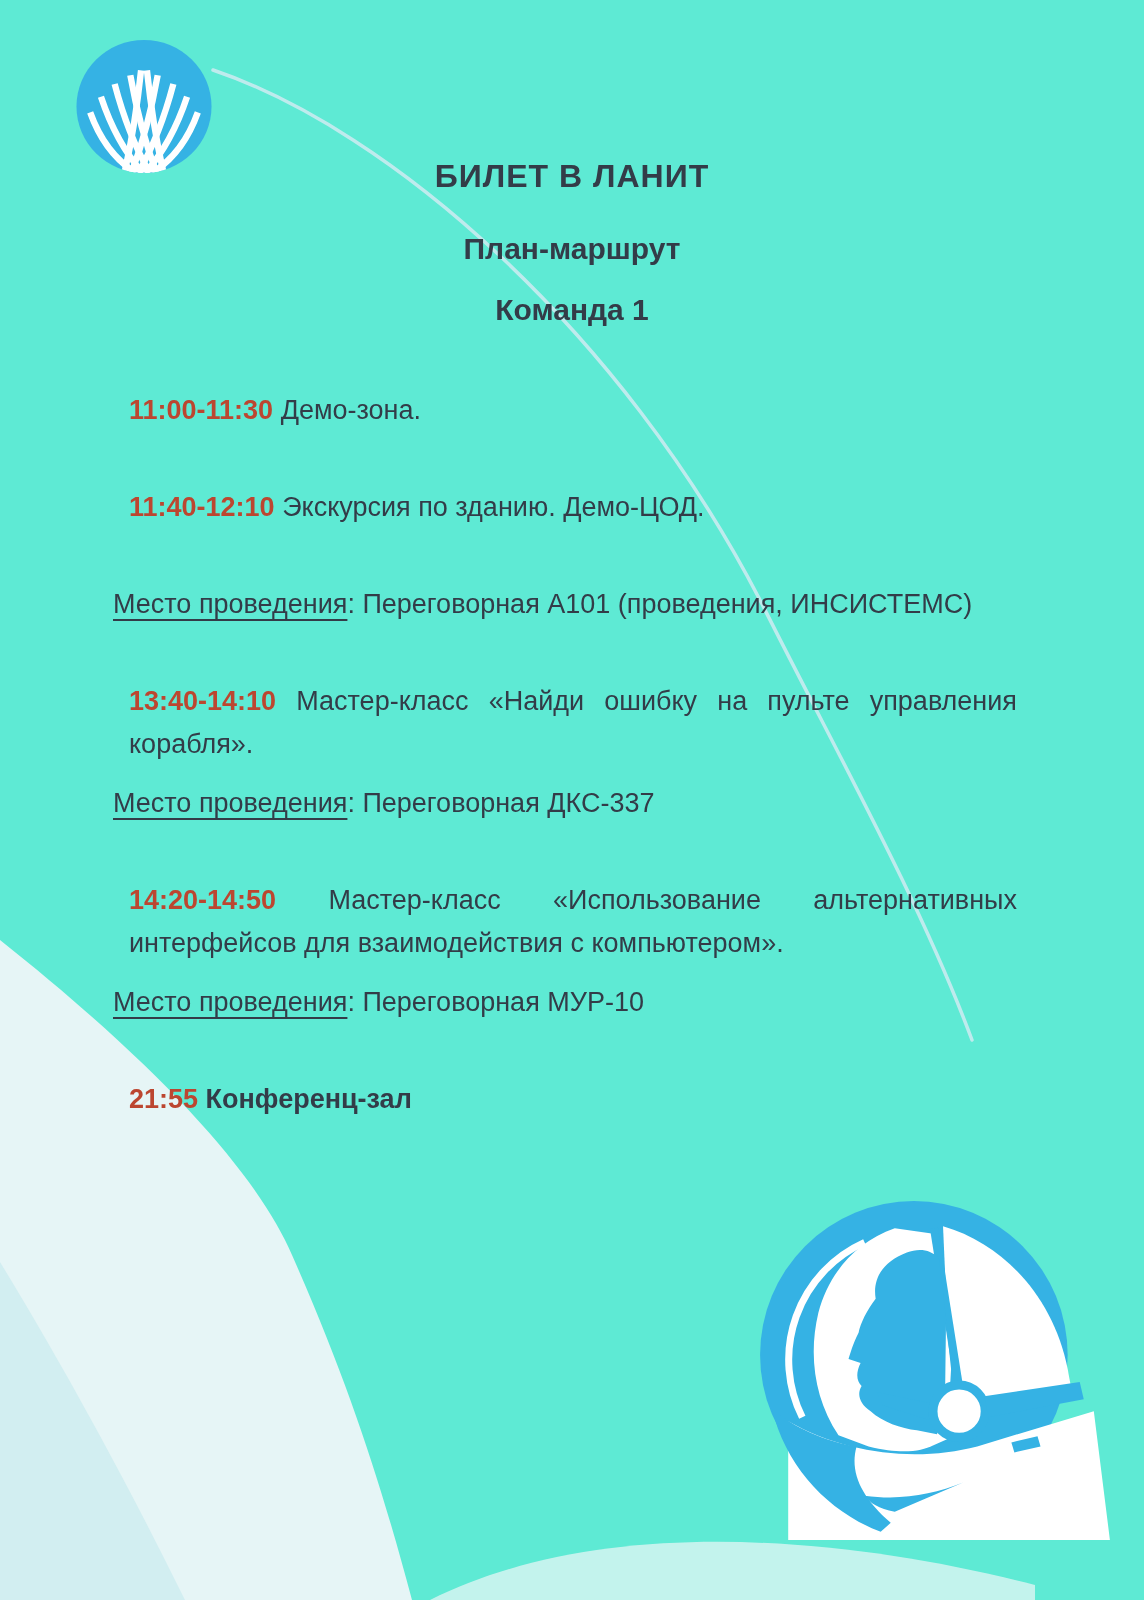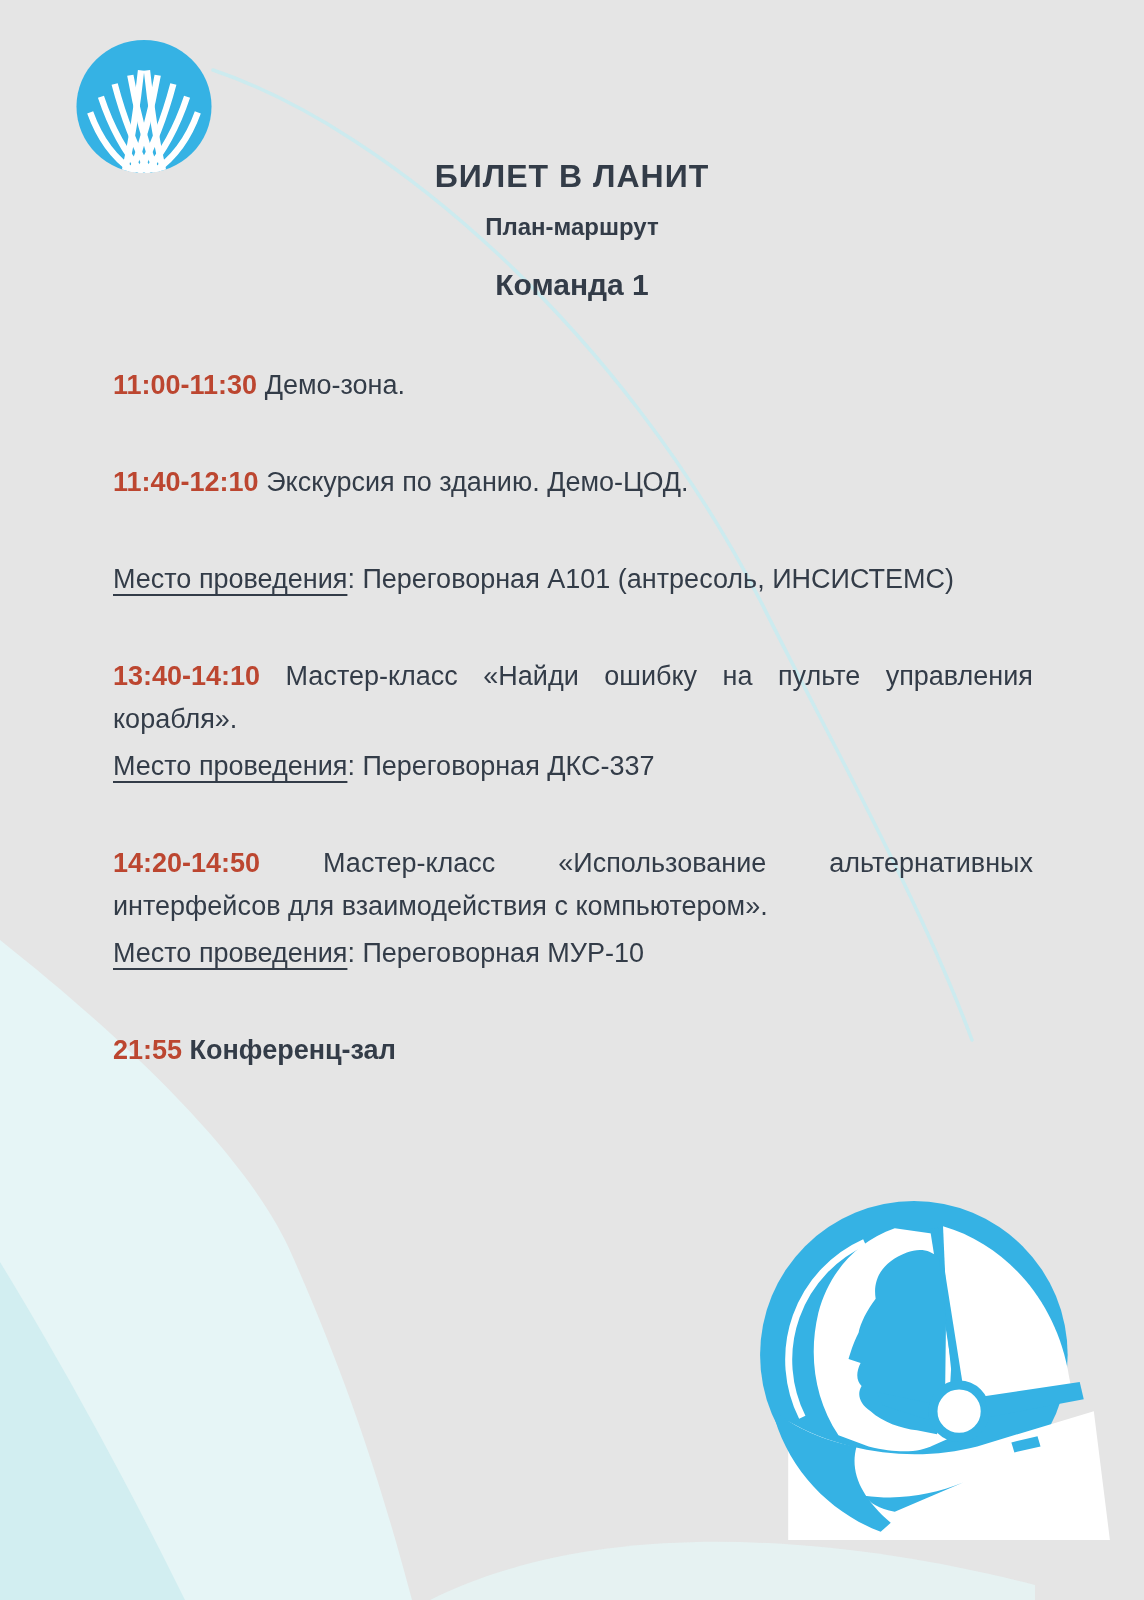--- a/index.html
+++ b/index.html
@@ -1,33 +1,33 @@
 <!DOCTYPE html>
 <html lang="ru" style="--accent-blue: #35b2e4; --time-red: #bc4630; --text-dark: #333c48; --swoosh-light: #e6f5f6; --swoosh-deep: #d2eef1; --arc-line: #c9ebf0;"><head>
 <meta charset="utf-8">
 <style>
   html,body{margin:0;padding:0;background:#ffffff;}
   .page{
     position:relative;
     width:1144px;height:1600px;
-    background:#e5e5e5;
+    background:#5eead4;
     overflow:hidden;
     font-family:"Liberation Sans", sans-serif;
     color:var(--text-dark,#343d49);
   }
   .bg-art{position:absolute;left:0;top:0;width:1144px;height:1600px;pointer-events:none;}
   .logo{position:absolute;left:75px;top:38px;width:138px;height:137px;}
   .footer-icon{position:absolute;left:748px;top:1198px;width:382px;height:342px;}
   .header{position:relative;padding-top:158px;text-align:center;}
   .title{margin:0;font-size:32px;font-weight:700;letter-spacing:1px;color:var(--text-dark,#2c3742);}
-  .subtitle{margin:18px 0 0;font-size:24px;font-weight:700;color:var(--text-dark,#2c3742);}
+  .subtitle{margin:37px 0 0;font-size:30px;font-weight:700;color:var(--text-dark,#2c3742);}
   .team{margin:27px 0 0;font-size:30px;font-weight:700;color:var(--text-dark,#2c3742);}
   .schedule{position:relative;margin:62px 111px 0 113px;font-size:27px;line-height:43px;}
   .item{margin-bottom:54px;}
-  .activity{margin:0;text-align:left;}
+  .activity{margin:16px;text-align:left;}
   .activity.justify{text-align:justify;}
   .activity.bold .activity-text{font-weight:700;}
   .time{color:var(--time-red,#bf4731);font-weight:700;}
   .venue{margin:4px 0 0;}
   .venue-label{text-decoration:underline;text-decoration-thickness:2px;text-underline-offset:6px;}
 </style>
 </head>
 <body>
 
 <div class="page">
@@ -78,21 +78,21 @@
     <section class="item">
       <p class="activity">
         <span class="time">11:40-12:10</span>
         <span class="activity-text">Экскурсия по зданию. Демо-ЦОД.</span>
       </p>
 
     </section>
 
     <section class="item">
       <p class="venue">
-        <span class="venue-label">Место проведения</span><span class="venue-text">: Переговорная А101 (антресоль, ИНСИСТЕМС)</span>
+        <span class="venue-label">Место проведения</span><span class="venue-text">: Переговорная А101 (проведения, ИНСИСТЕМС)</span>
       </p>
     </section>
 
 
     <section class="item">
       <p class="activity justify">
         <span class="time">13:40-14:10</span>
         <span class="activity-text">Мастер-класс «Найди ошибку на пульте управления корабля».</span>
       </p>
       <p class="venue">

